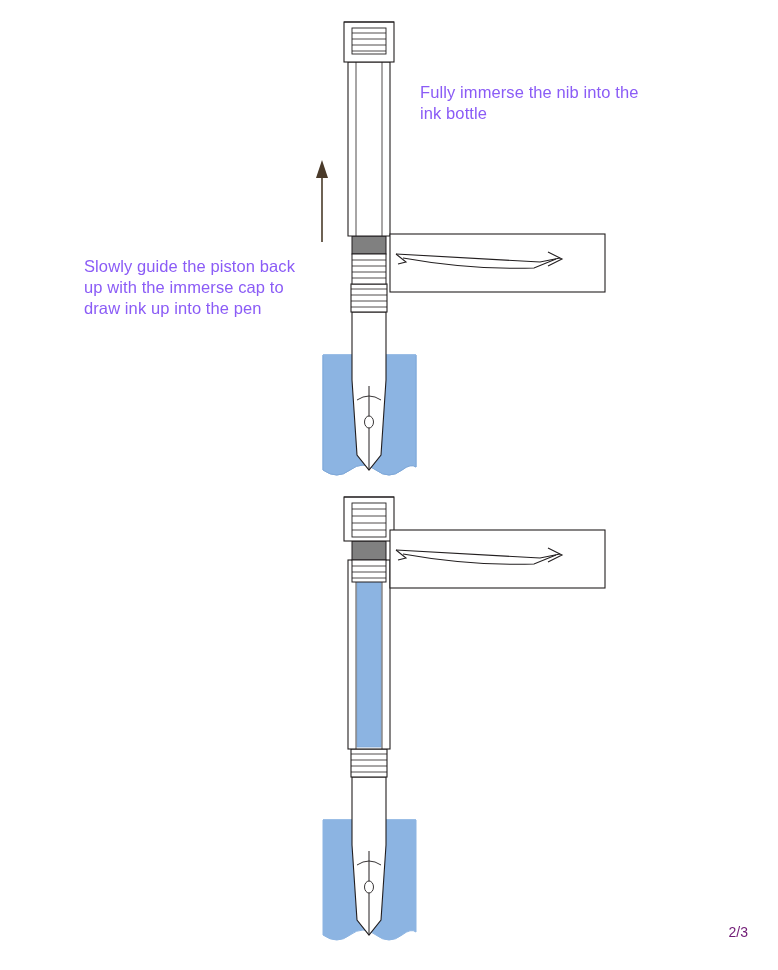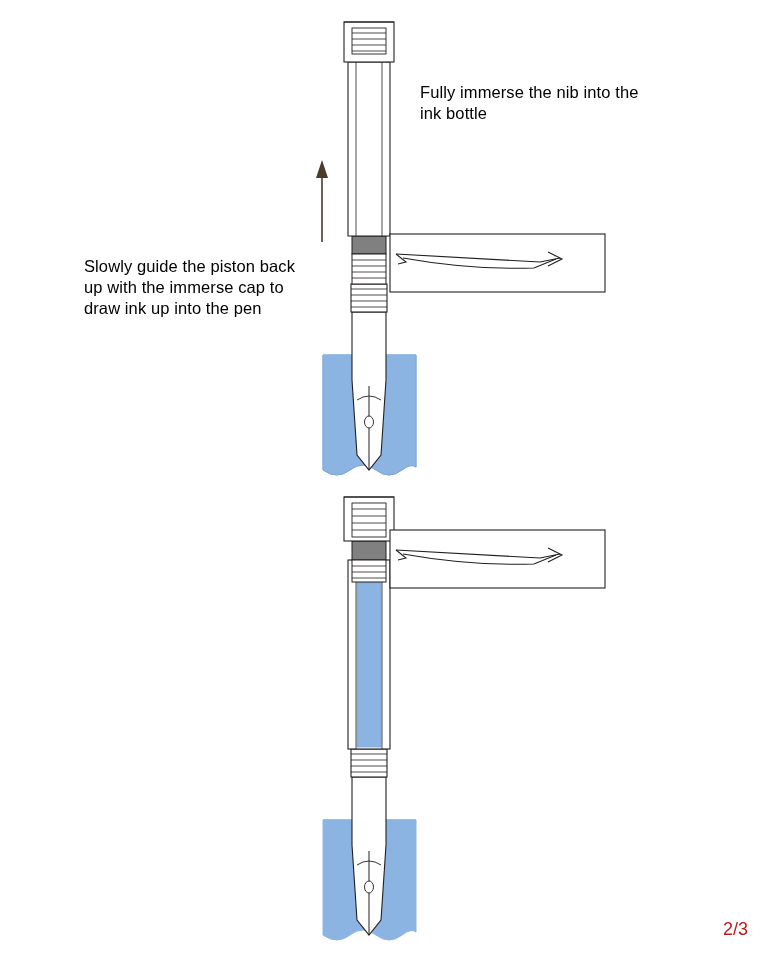--- a/index.html
+++ b/index.html
@@ -23,40 +23,40 @@
     position: absolute;
     left: 0;
     top: 0;
     width: 778px;
     height: 970px;
   }
   .caption {
     position: absolute;
     font-size: 16.5px;
     line-height: 21px;
-    color: #000000;
+    color: #8b5cf6;
     white-space: pre-line;
     letter-spacing: 0.1px;
   }
   #caption-immerse {
     left: 420px;
     top: 82px;
     width: 260px;
   }
   #caption-piston {
     left: 84px;
     top: 256px;
     width: 250px;
   }
   #page-number {
     position: absolute;
     right: 30px;
     bottom: 30px;
-    font-size: 18px;
-    color: #b91c1c;
+    font-size: 14px;
+    color: #701a75;
   }
 </style>
 </head>
 <body>
 
 <div class="stage">
 
   <svg class="diagram-svg" viewBox="0 0 778 970" xmlns="http://www.w3.org/2000/svg">
     <g fill="none" stroke="#231f20" stroke-width="1.1">
 

